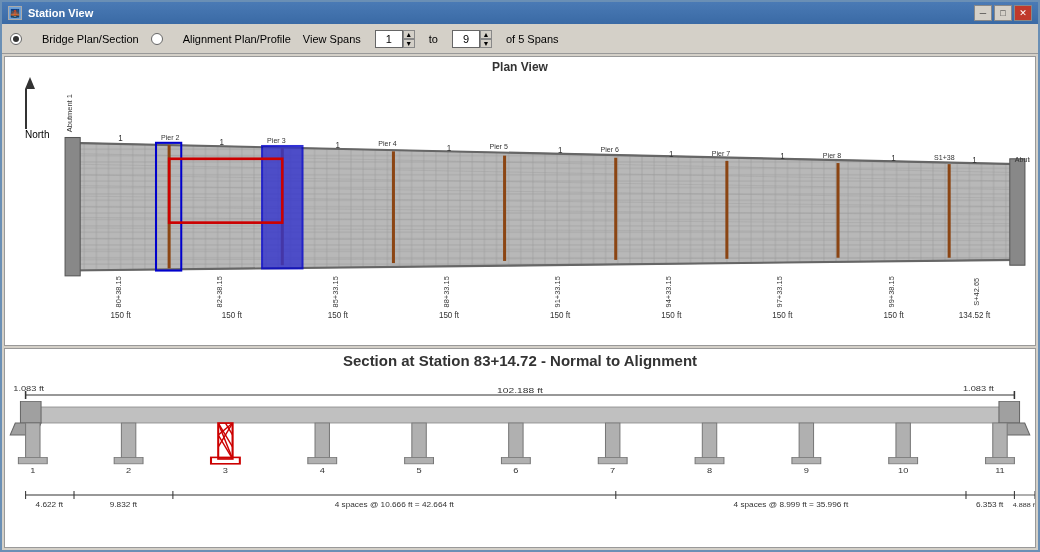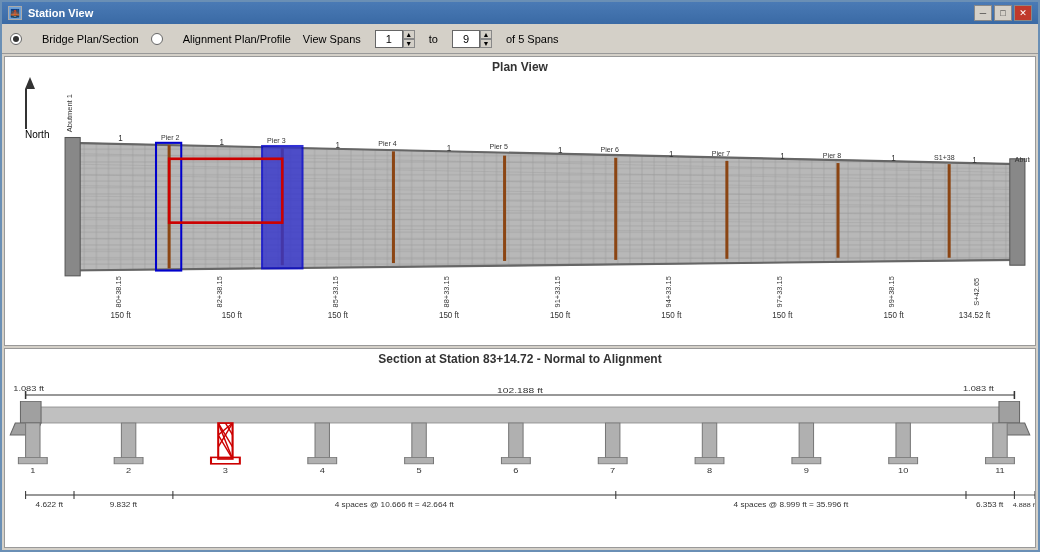--- a/index.html
+++ b/index.html
@@ -177,21 +177,21 @@
     .section-view {
       flex: 1;
       background: white;
       border: 1px solid #999;
       margin: 0 2px 2px 2px;
       position: relative;
       overflow: hidden;
     }
     .section-title {
       text-align: center;
-      font-size: 12px;
+      font-size: 15px;
       font-weight: bold;
       padding: 3px 0;
       color: #333;
     }
 
     
     .plan-svg {
       width: 100%;
       height: 100%;
     }

